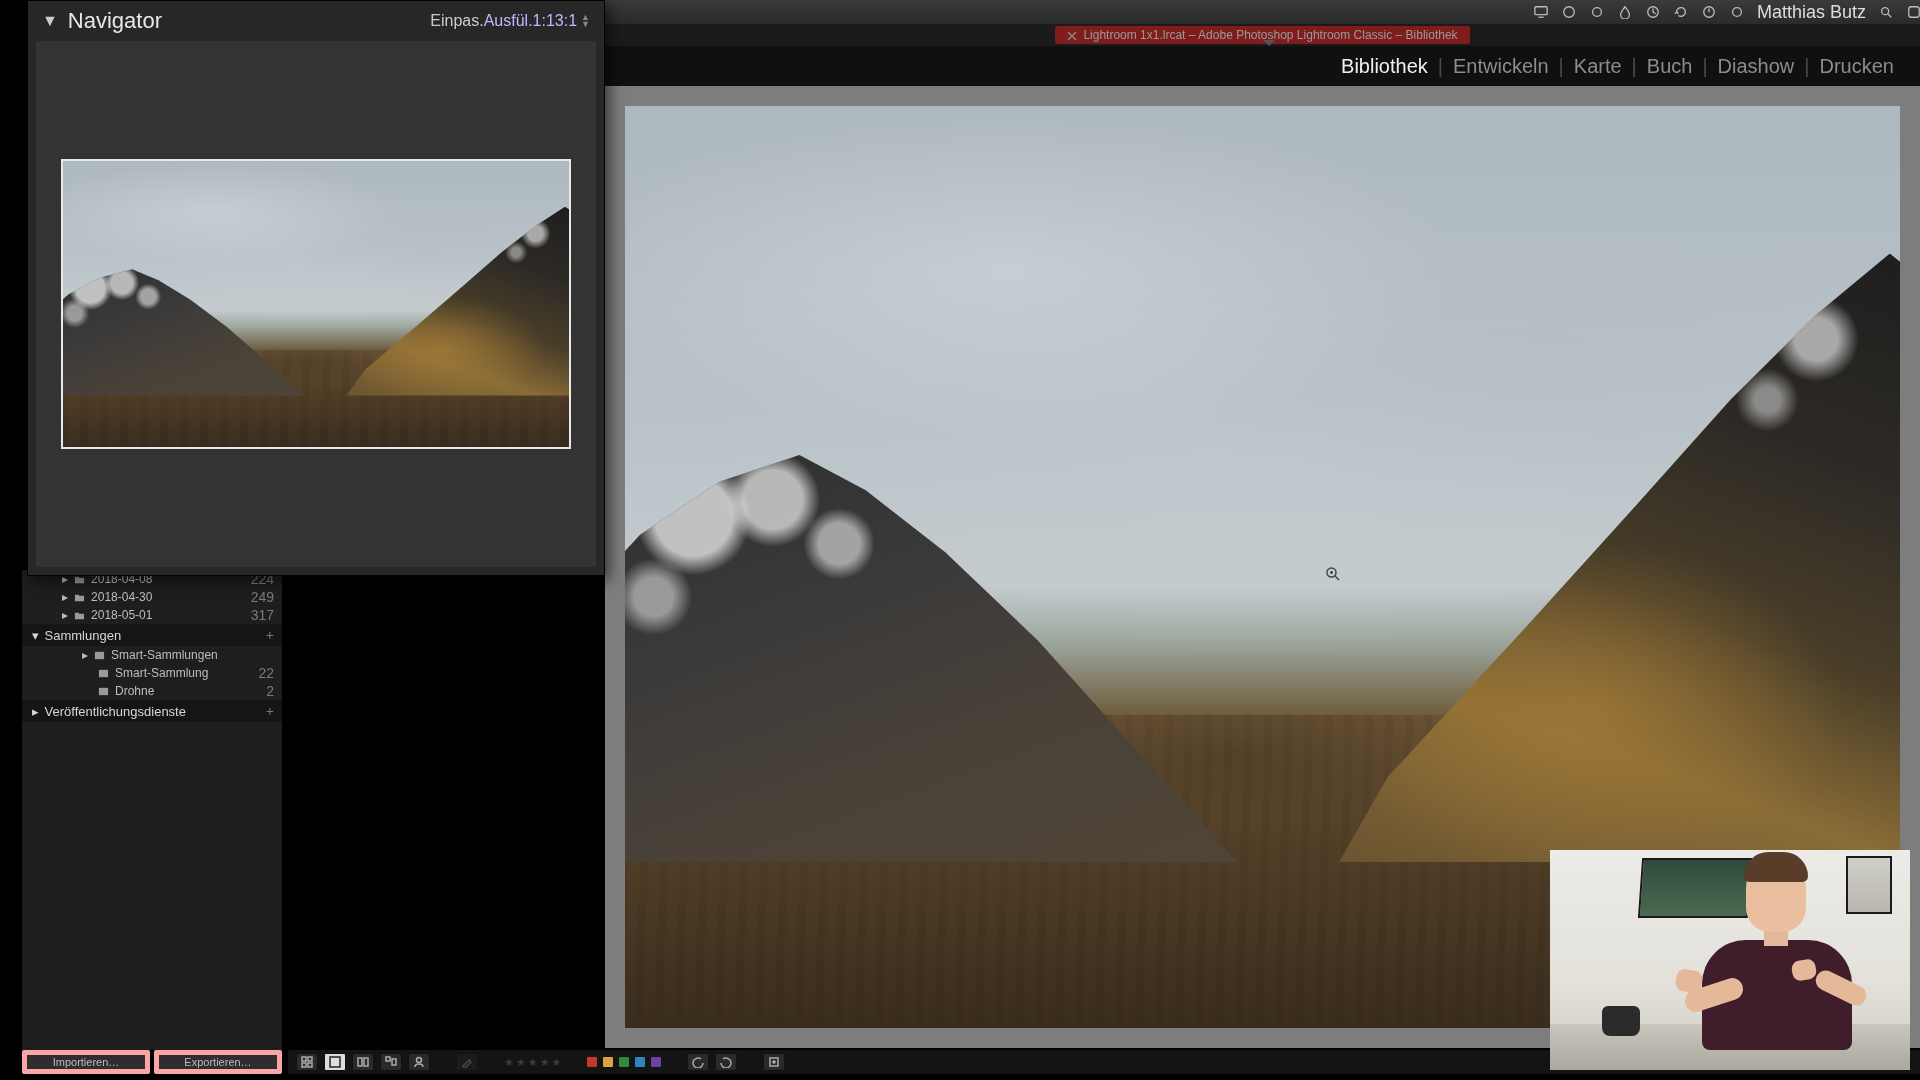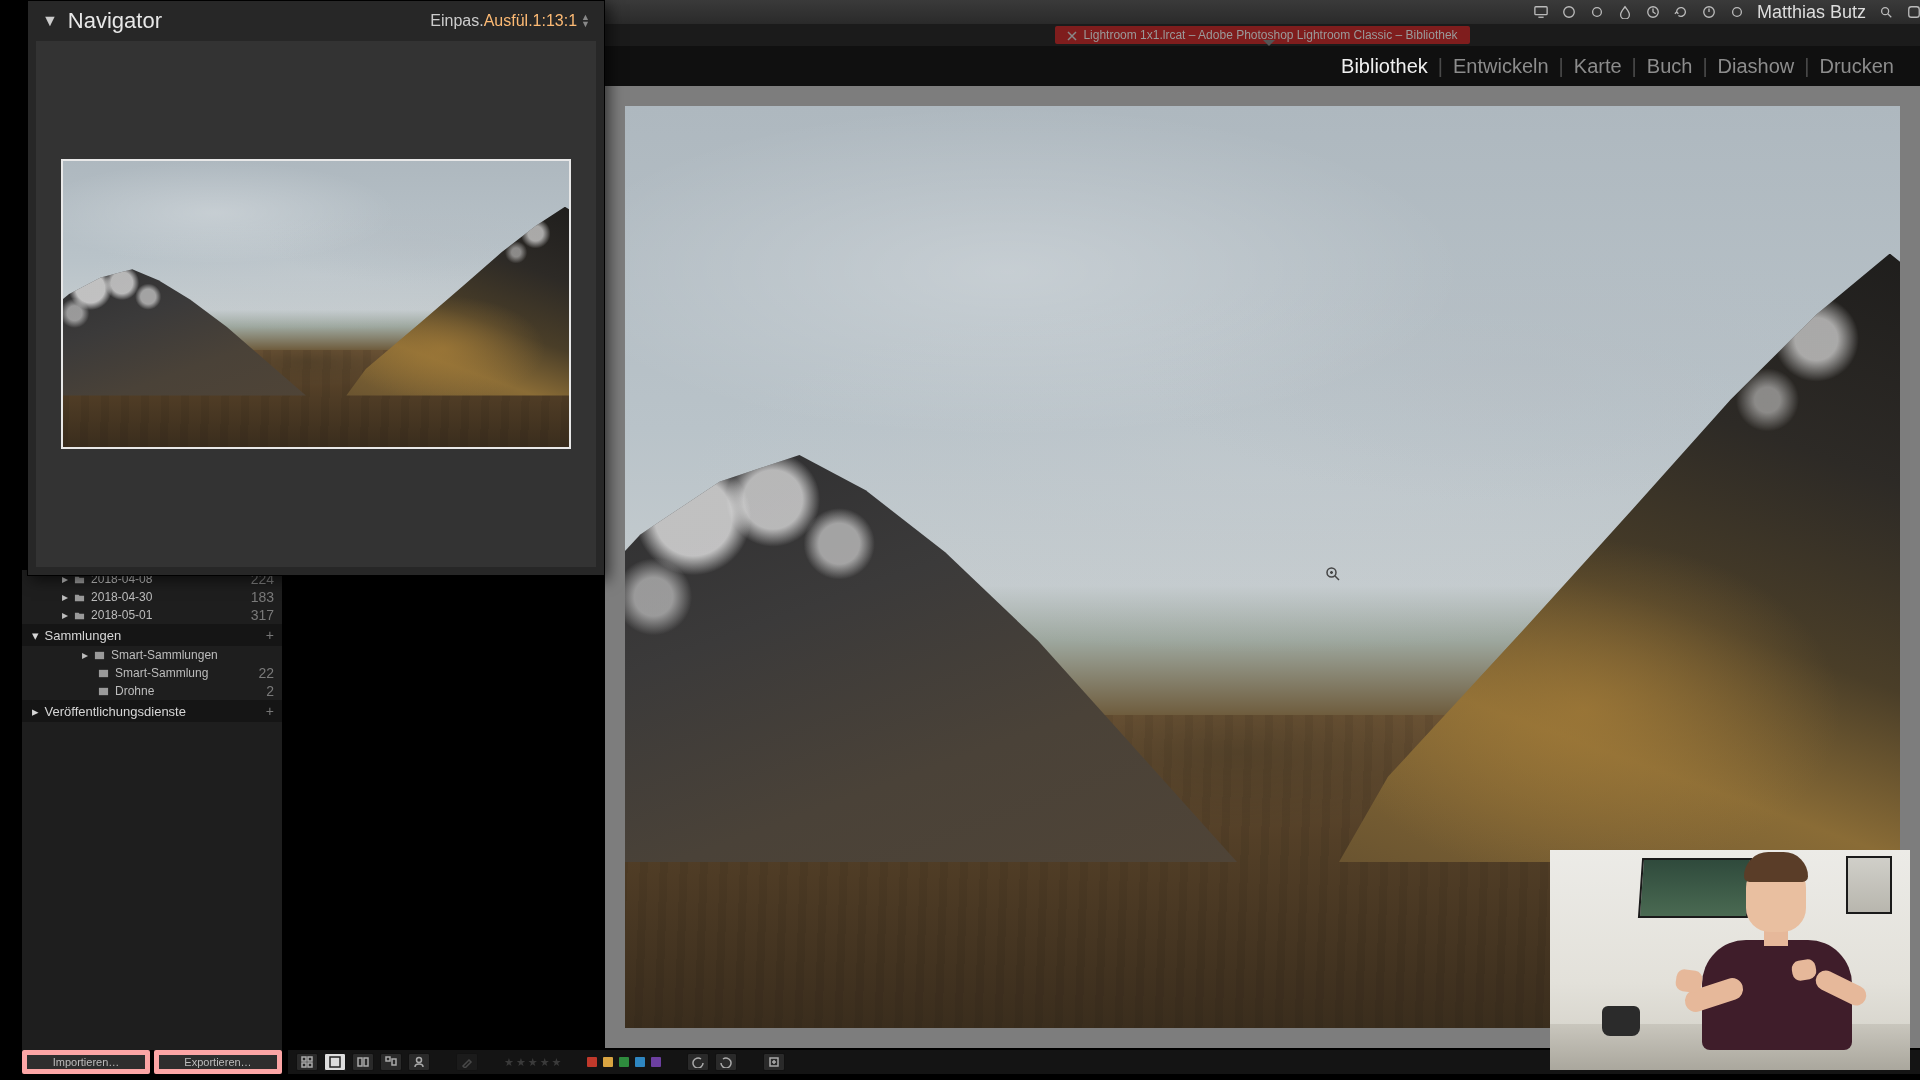--- a/index.html
+++ b/index.html
@@ -46,21 +46,21 @@
 .toolbar .gap { width:14px; }
 .toolbar .stars { display:flex; gap:2px; }
 .toolbar .stars span { color:#3a3a3a; font-size:11px; }
 .toolbar .swatch { width:10px;height:10px; border-radius:1px; }
 
 
 .nav-overlay { position:absolute; top:0; left:27px; width:578px; height:576px; background:#272727; border:1px solid #000; box-shadow:4px 4px 14px rgba(0,0,0,.6); }
 .nav-head { height:40px; display:flex; align-items:center; padding:0 14px; color:#e8e8e8; font-size:22px; }
 .nav-head .tri { margin-right:10px; font-size:16px; color:#ccc; }
 .nav-head .zoomset { margin-left:auto; display:flex; align-items:center; font-size:16px; color:#ccc; }
-.nav-head .zoomset .dim { color:#fdba74; }
+.nav-head .zoomset .dim { color:#c4b5fd; }
 .nav-head .spin { display:flex; flex-direction:column; line-height:7px; font-size:9px; color:#888; margin-left:4px; }
 .nav-body { position:absolute; top:40px; left:8px; right:8px; bottom:8px; background:#333; display:flex; align-items:center; justify-content:center; }
 .nav-thumb { width:510px; height:290px; border:2px solid #e8e8e8; position:relative; overflow:hidden; }
 
 
 .canvas-wrap { position:absolute; top:86px; left:605px; right:0; bottom:32px; background:#7d7d7d; display:flex; align-items:center; justify-content:center; overflow:hidden; }
 .canvas-inner { position:absolute; top:20px; left:20px; right:20px; bottom:20px; overflow:hidden; }
 
 
 .scene { position:absolute; inset:0; background:linear-gradient(#aeb8bf 0%, #b9c3c9 35%, #c4cbce 52%, #9da79e 58%, #6f5d3e 66%, #5a452e 80%, #3f3122 100%); }
@@ -220,21 +220,21 @@
       </svg>
     <span>2018-04-08</span>
     <span class="cnt">224</span>
   </div>
   <div class="folder-row">
     <span>▸</span>
     <svg viewBox="0 0 12 12">
         <path d="M1 3h4l1 1h5v6H1z"></path>
       </svg>
     <span>2018-04-30</span>
-    <span class="cnt">183</span>
+    <span class="cnt">249</span>
   </div>
   <div class="folder-row">
     <span>▸</span>
     <svg viewBox="0 0 12 12">
         <path d="M1 3h4l1 1h5v6H1z"></path>
       </svg>
     <span>2018-05-01</span>
     <span class="cnt">317</span>
   </div>
 

